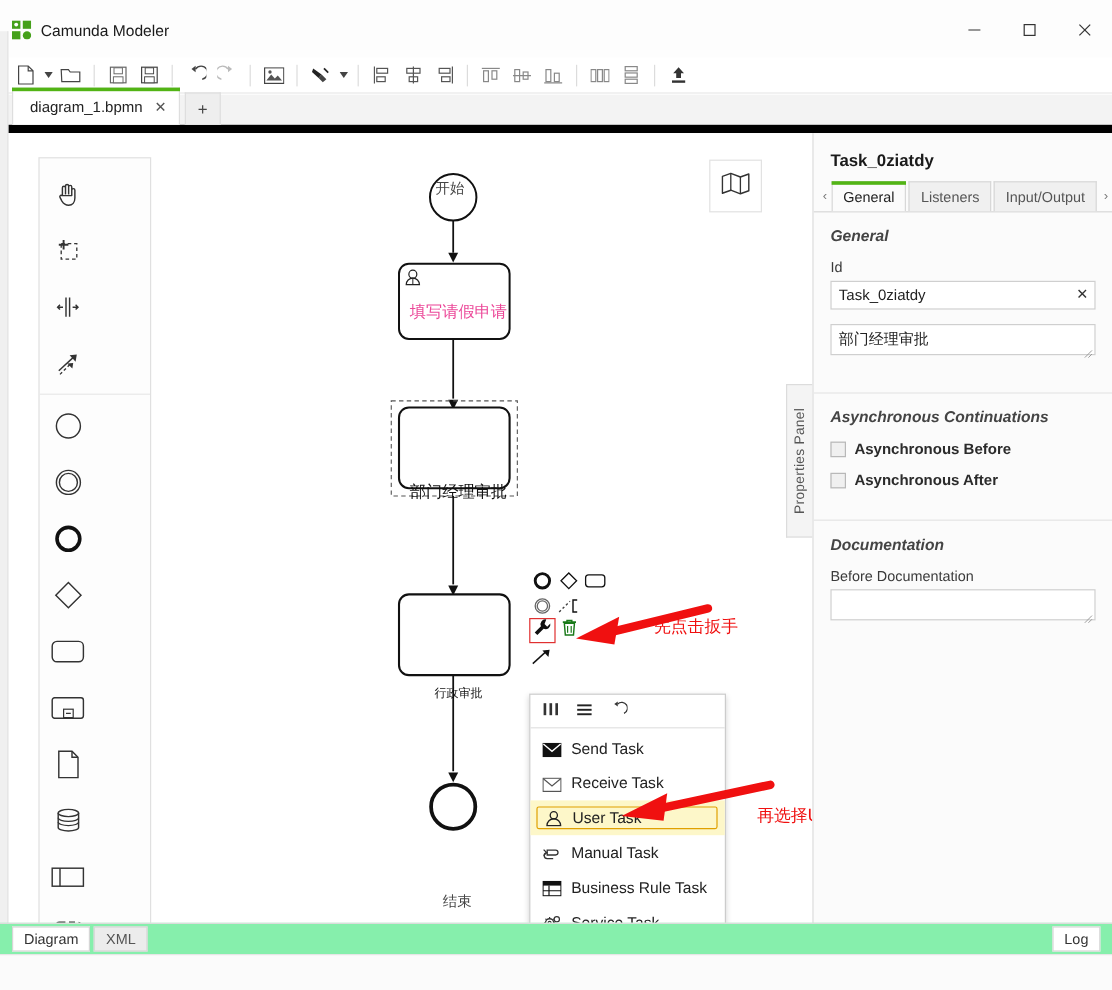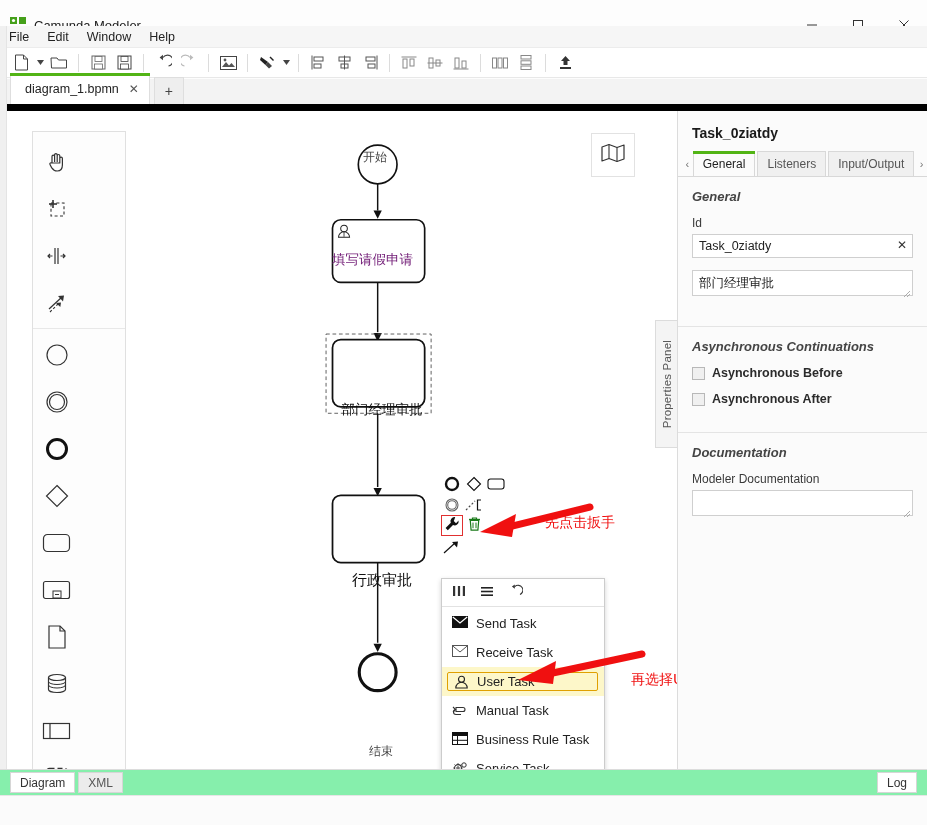--- a/index.html
+++ b/index.html
@@ -174,21 +174,21 @@
     background: #fdf7c9;
   }
   .rm-item.selected .rm-inner {
     display: flex; align-items: center;
     border: 1.5px solid #e0a000;
     border-radius: 2px;
     padding: 1px 5px 1px 3px;
     margin-left: -3px;
     width: calc(100% + 6px);
   }
-  .rm-item .rm-inner { display: flex; align-items: flex-start; width: 100%; }
+  .rm-item .rm-inner { display: flex; align-items: flex-end; width: 100%; }
 
   
   .annot-text {
     position: absolute;
     color: #f01010; font-size: 14px;
     white-space: nowrap;
     font-family: "DejaVu Sans", sans-serif;
   }
   .annot-arrow { position: absolute; }
 
@@ -346,26 +346,20 @@
       </div>
       <div class="win-btn">
         <svg width="12" height="12" viewBox="0 0 12 12">
             <line x1="1.5" y1="1.5" x2="10.5" y2="10.5" stroke="#333" stroke-width="1"></line>
             <line x1="10.5" y1="1.5" x2="1.5" y2="10.5" stroke="#333" stroke-width="1"></line>
           </svg>
       </div>
     </div>
   </div>
 
-  <div class="menubar">
-    <div class="menu-item">File</div>
-    <div class="menu-item">Edit</div>
-    <div class="menu-item">Window</div>
-    <div class="menu-item">Help</div>
-  </div>
 
   <div class="toolbar">
     <div class="tb-btn">
       <svg width="15" height="17" viewBox="0 0 15 17">
           <path d="M1.5 1h8l4 4v11h-12z" fill="#fff" stroke="#444" stroke-width="1"></path>
           <path d="M9.5 1v4h4" fill="none" stroke="#444" stroke-width="1"></path>
         </svg>
     </div>
     <div class="tb-caret">
       <svg width="7" height="5" viewBox="0 0 7 5">
@@ -633,23 +627,23 @@
 
         <rect x="332" y="417" width="100" height="73" rx="9" fill="#ffffff" stroke="#111" stroke-width="1.9"></rect>
 
         <line x1="381" y1="490" x2="381" y2="577" stroke="#111" stroke-width="1.6"></line>
         <path d="M381 587 l-4.5 -9 h9 Z" fill="#111"></path>
 
         <circle cx="381" cy="609" r="20" fill="#ffffff" stroke="#111" stroke-width="3.4"></circle>
       </svg>
 
       <div style="position:absolute;left:363px;top:14px;font-size:12px;color:#444;margin-top:24px;">开始</div>
-      <div style="position:absolute;left:332px;top:140px;width:100px;font-size:13.5px;color:#701a75;">填写请假申请</div>
+      <div style="position:absolute;left:332px;top:140px;width:100px;text-align:center;font-size:13.5px;color:#ec4899;">填写请假申请</div>
       <div style="position:absolute;left:332px;top:290px;width:100px;text-align:center;font-size:13.5px;color:#111;">部门经理审批</div>
-      <div style="position:absolute;left:332px;top:460px;width:100px;text-align:center;font-size:15px;color:#111;">行政审批</div>
+      <div style="position:absolute;left:332px;top:460px;width:100px;text-align:center;font-size:10px;color:#111;">行政审批</div>
       <div style="position:absolute;left:356px;top:632px;width:50px;text-align:center;font-size:12px;color:#444;">结束</div>
 
       <div class="ctxpad">
         <div class="ctx-item">
           <svg width="16" height="16" viewBox="0 0 16 16">
               <circle cx="8" cy="8" r="6" fill="none" stroke="#111" stroke-width="2.4"></circle>
             </svg>
         </div>
         <div class="ctx-item">
           <svg width="16" height="16" viewBox="0 0 16 16">
@@ -854,21 +848,21 @@
             <span class="chk-label">Asynchronous Before</span>
           </div>
           <div class="chk-row">
             <span class="chk-box"></span>
             <span class="chk-label">Asynchronous After</span>
           </div>
         </div>
 
         <div class="props-section" style="border-bottom:none;">
           <div class="section-head">Documentation</div>
-          <div class="field-label">Modeler Documentation</div>
+          <div class="field-label">Before Documentation</div>
           <div class="field-wrap">
             <textarea class="field-textarea" style=""></textarea>
             <svg class="resize-grip" viewBox="0 0 8 8">
                 <path d="M7 1 L1 7 M7 4 L4 7" stroke="#999" stroke-width="0.8"></path>
               </svg>
           </div>
         </div>
 
       </div>
     </div>

